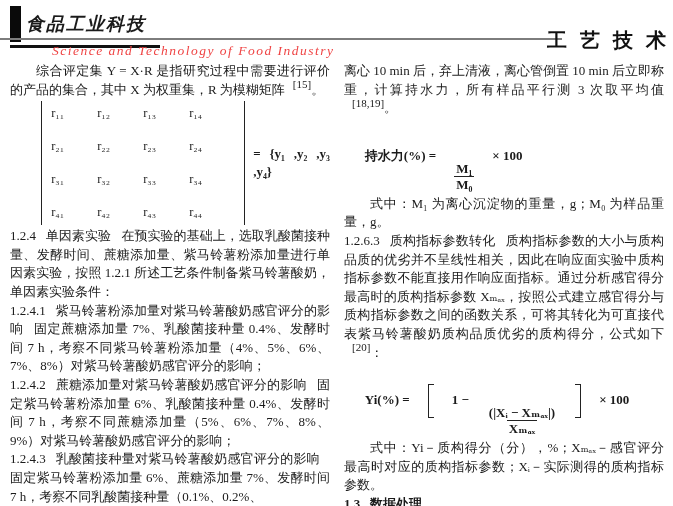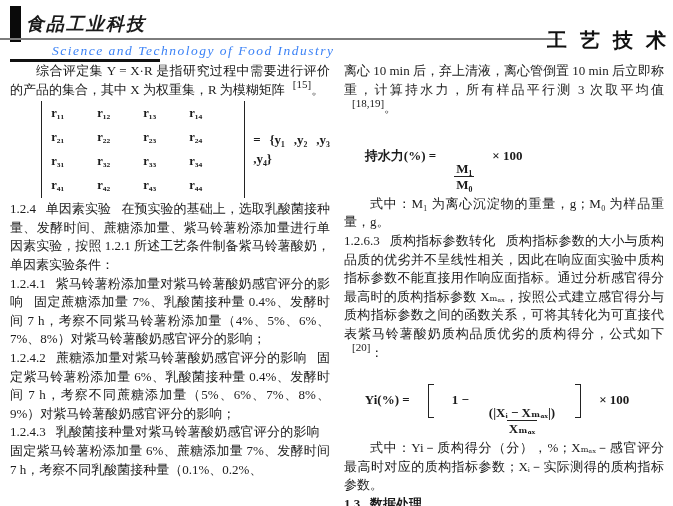--- a/index.html
+++ b/index.html
@@ -6,31 +6,31 @@
   html,body { width:673px; height:506px; background:#f4f4f2; }
   .page {
     position:relative; width:673px; height:506px; background:#ffffff;
     overflow:hidden; color:#1b1b1b;
     font-family:"Liberation Serif","DejaVu Serif",serif;
   }
   
   .header { position:relative; height:60px; }
   .logo-block {
     position:absolute; left:10px; top:6px; display:flex; align-items:flex-start;
-    border-bottom:3px solid #111; padding-bottom:17px; padding-right:14px;
+    border-bottom:3px solid #111; padding-bottom:3px; padding-right:14px;
   }
   .logo-bar { width:11px; height:36px; background:#0a0a0a; margin-right:5px; }
   .logo-text {
     font-size:18px; font-weight:bold; font-style:italic; letter-spacing:2px;
     padding-top:6px; font-family:"Liberation Serif","DejaVu Serif",serif;
   }
   .header-rule { position:absolute; left:0; top:38px; width:562px; height:2px; background:#7d7d7d; }
   .subtitle {
     position:absolute; left:52px; top:43px; font-style:italic; font-size:13.5px;
-    letter-spacing:1.5px; color:#3b82f6;
+    letter-spacing:1.5px; color:#ef4444;
   }
   .section-label {
     position:absolute; right:-6px; top:27px; font-size:20px; font-weight:bold;
     letter-spacing:13px; font-family:"Liberation Sans","DejaVu Sans",sans-serif;
     color:#111;
   }
   
   .content { display:flex; gap:14px; padding:2px 8px 0 10px; }
   .col { width:320px; font-size:13px; line-height:18.6px; text-align:justify; }
   .para { text-align:justify; }
@@ -49,21 +49,21 @@
   .frac .den { border-top:1.5px solid #222; padding:0 2px; }
   .frac .num { padding:0 2px; }
   .brk { display:inline-block; width:6px; height:34px; border:1.5px solid #222; }
   .brk-open { border-right:none; }
   .brk-close { border-left:none; }
   
   .matrix-wrap { display:flex; align-items:center; gap:8px; padding-left:2.4em; margin:2px 0; }
   .matrix {
     border-left:1.4px solid #222; border-right:1.4px solid #222;
     padding:3px 9px; display:grid; grid-template-columns:repeat(4,46px);
-    row-gap:5px; font-weight:bold; line-height:19px; font-size:12.5px;
+    row-gap:14px; font-weight:normal; line-height:19px; font-size:12.5px;
   }
   .matrix span { text-align:left; }
   .matrix-eq { font-weight:bold; }
   .partial { white-space:nowrap; overflow:hidden; }
 </style>
 </head>
 <body>
 
 <div class="page">
 

